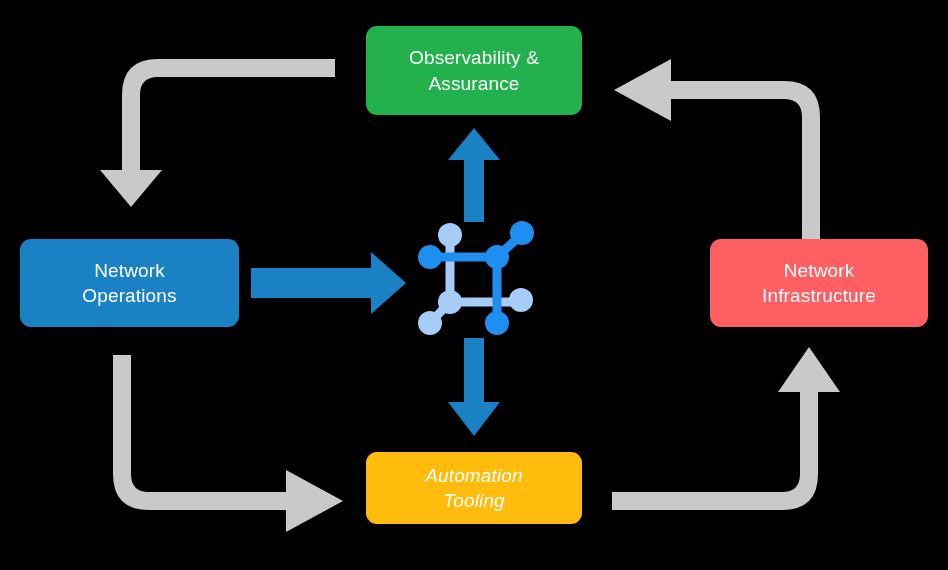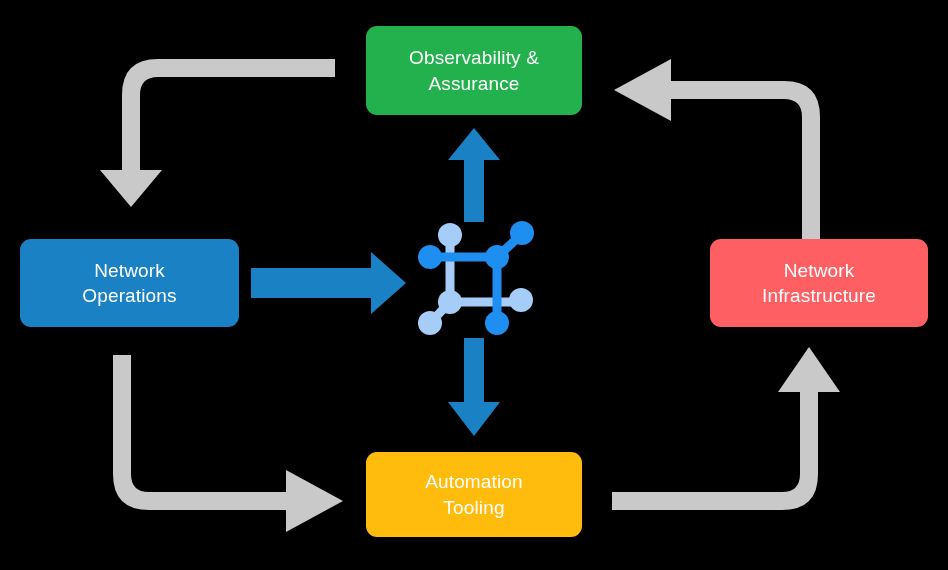--- a/index.html
+++ b/index.html
@@ -38,21 +38,21 @@
     user-select: none;
   }
   .node-label {
     white-space: pre-line;
     display: block;
   }
   
   #box-observability { left: 366px; top: 26px;  width: 216px; height: 89px; }
   #box-operations    { left: 20px;  top: 239px; width: 219px; height: 88px; }
   #box-infrastructure{ left: 710px; top: 239px; width: 218px; height: 88px; }
-  #box-automation    { left: 366px; top: 452px; width: 216px; height: 85px; }
+  #box-automation    { left: 366px; top: 452px; width: 216px; height: 72px; font-style: italic; }
 
   #icon-core {
     position: absolute;
     left: 418px;
     top: 220px;
     width: 120px;
     height: 120px;
   }
   svg { display: block; overflow: visible; }
 </style>

